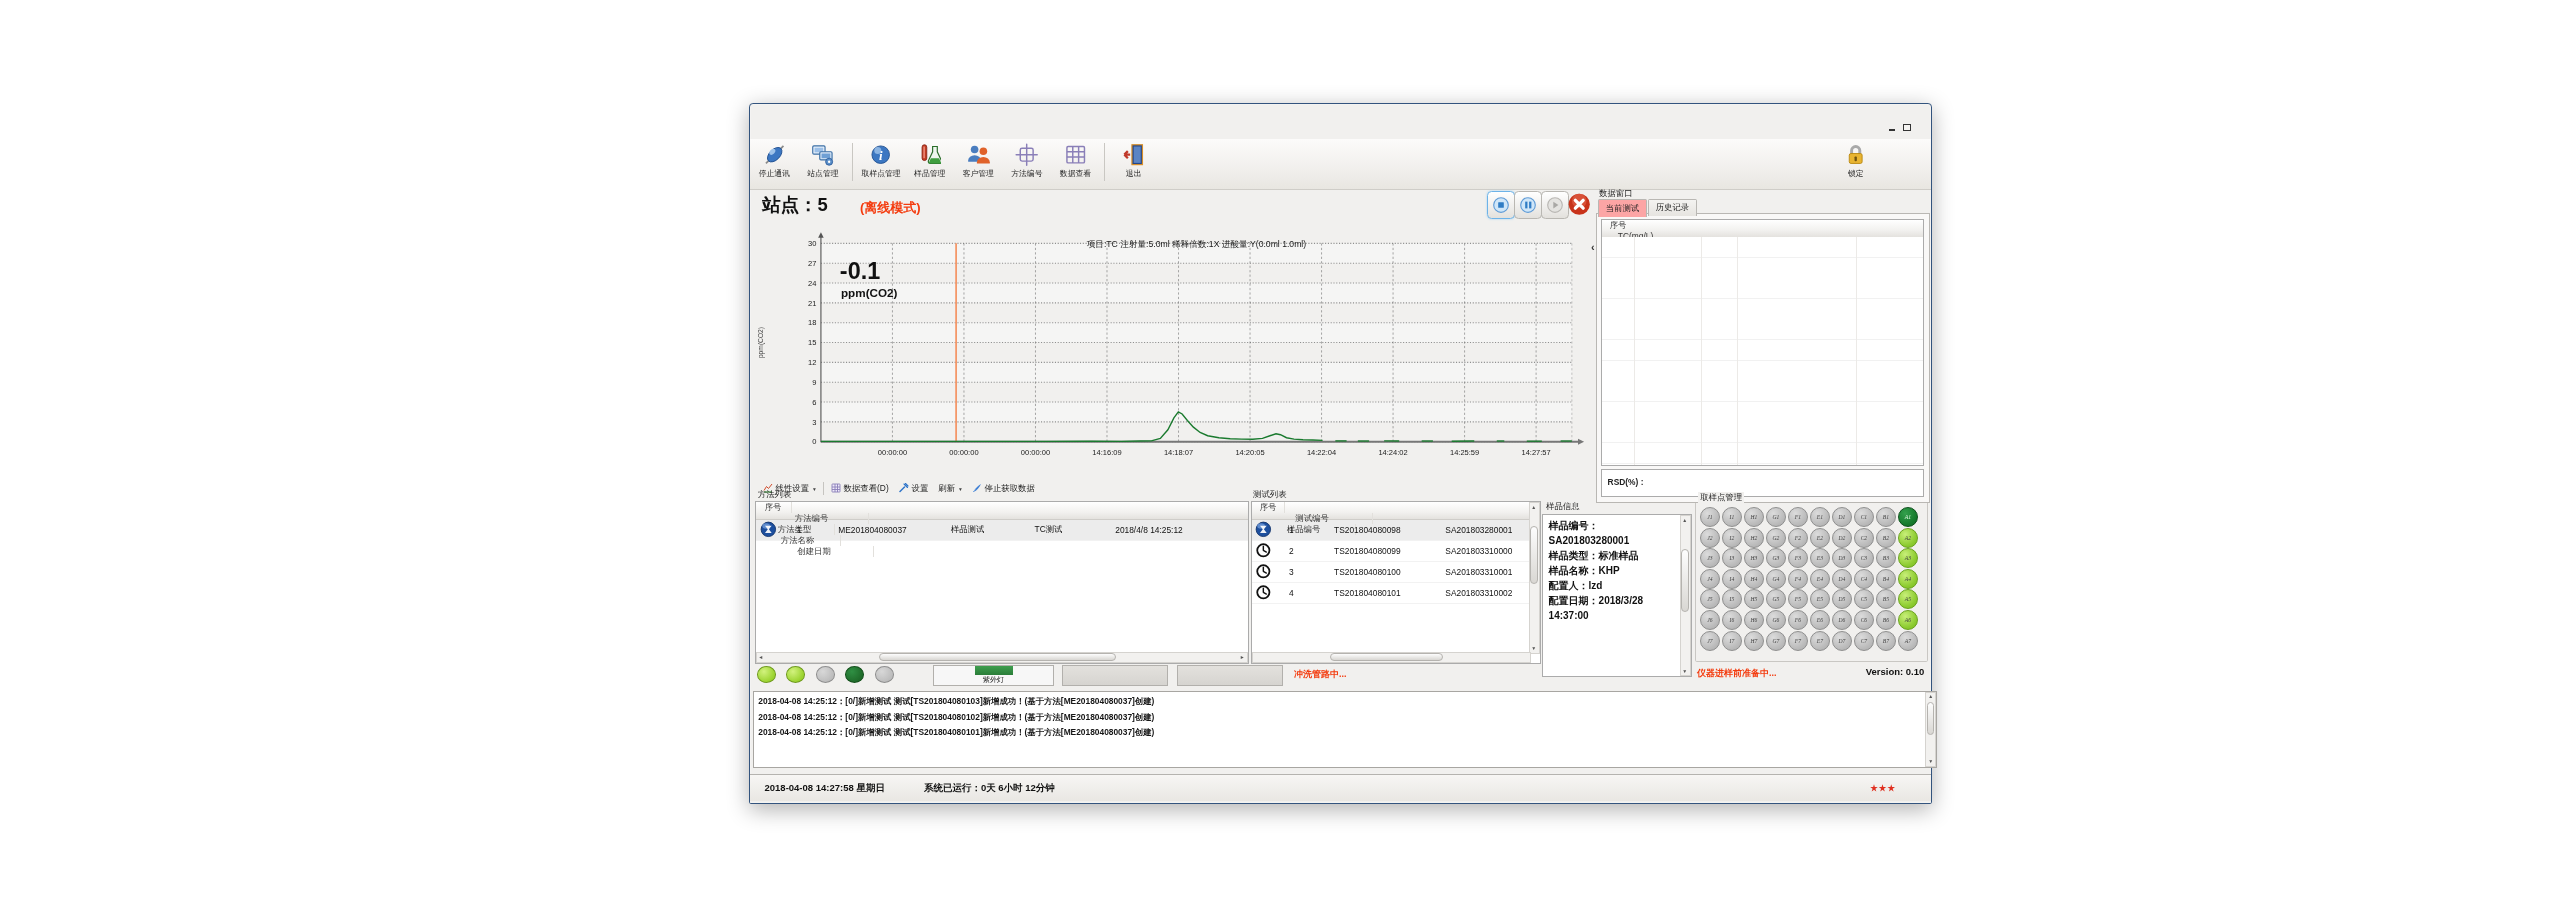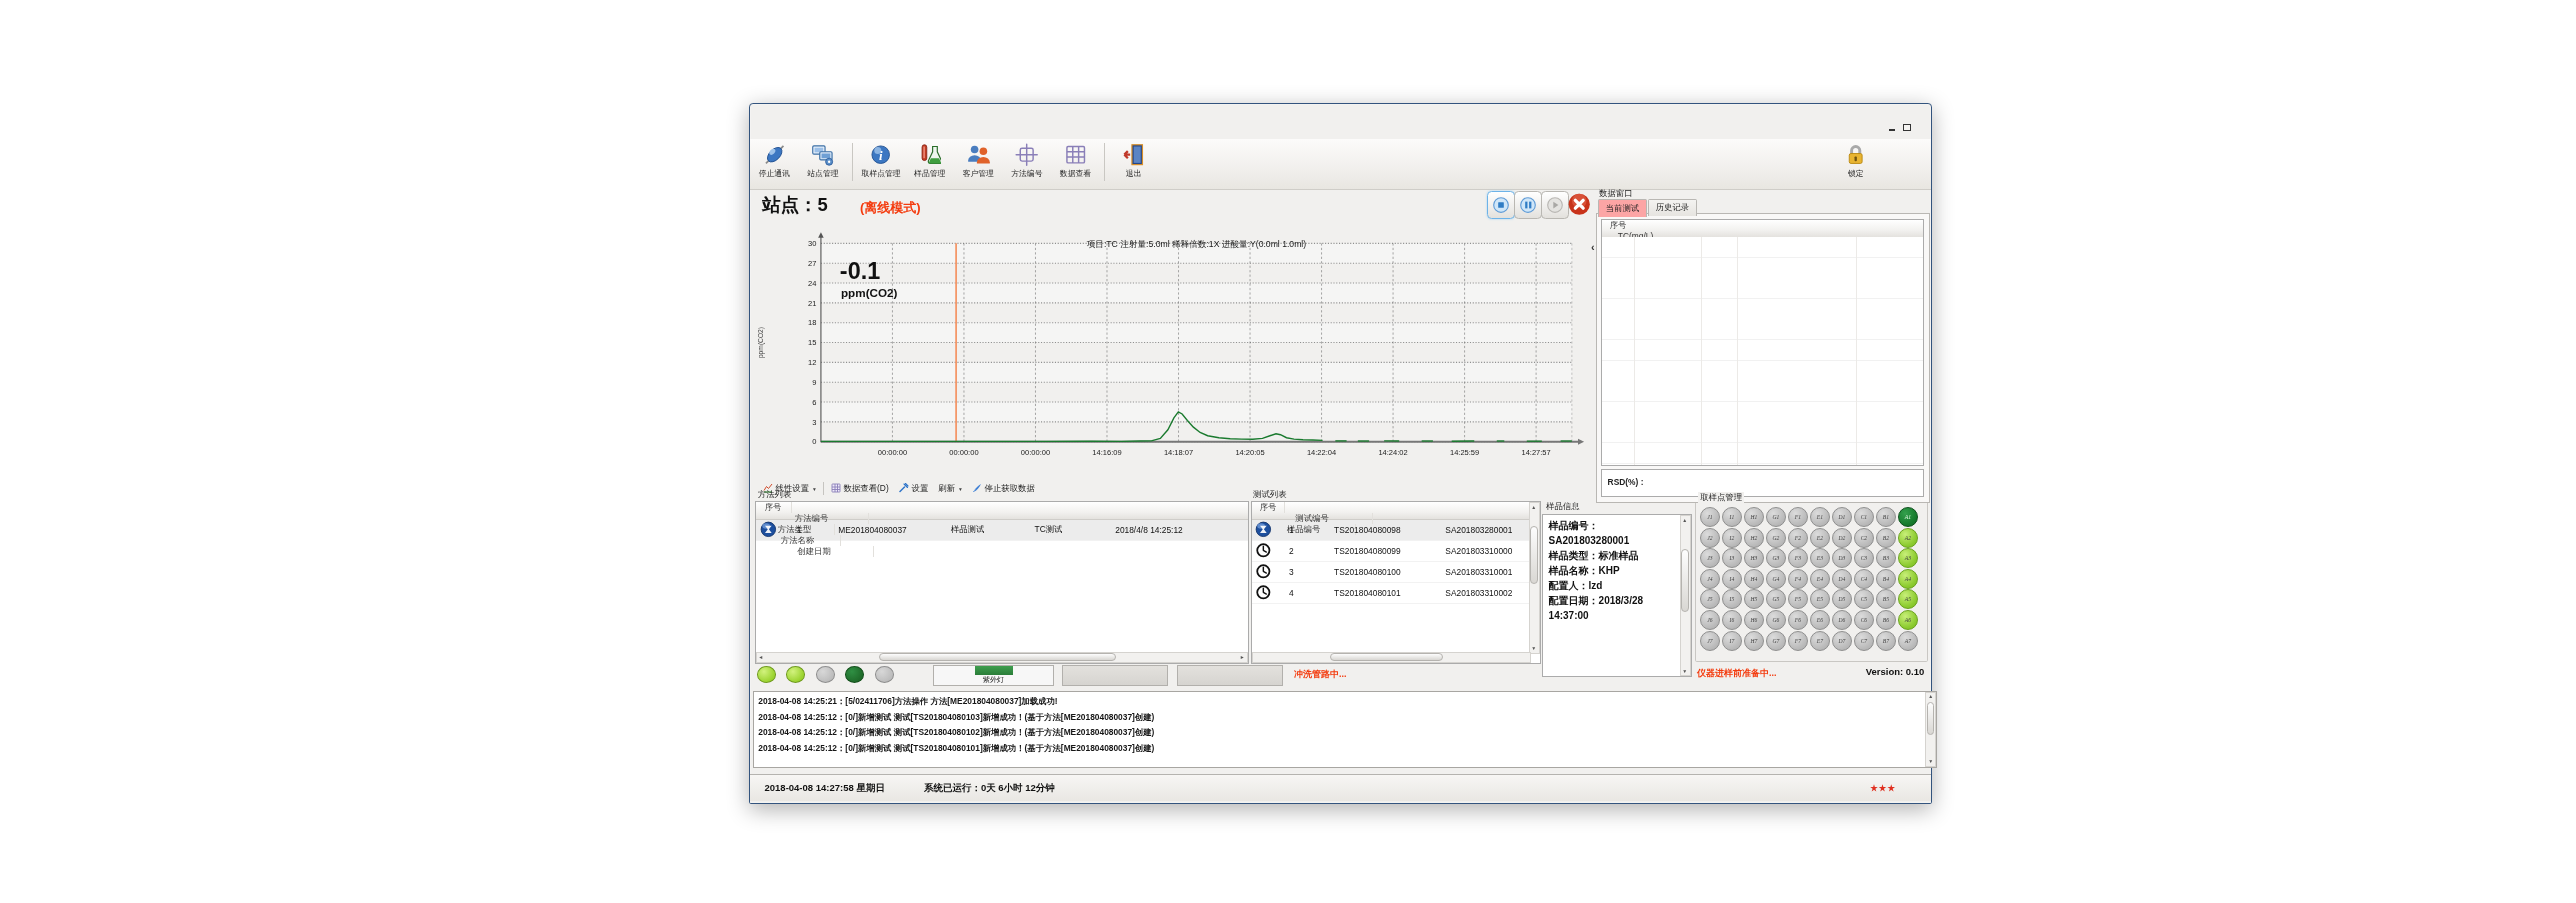--- a/index.html
+++ b/index.html
@@ -578,21 +578,20 @@
   <div class="statbar-box uvbox" style="left:183px;top:561px;width:119px;flex-direction:column;">
     <div class="uvfill"></div>
     <div class="uvlabel">紫外灯</div>
   </div>
   <div class="statbar-box" style="left:312px;top:561px;width:104px;"></div>
   <div class="statbar-box" style="left:427px;top:561px;width:104px;"></div>
   <div class="red-text" style="position:absolute;left:544px;top:564px;">冲洗管路中...</div>
 
   <div class="logbox" style="left:2.8px;top:587px;width:1173px;height:71px;">
     <div id="log-lines" style="margin-right:9px;">
-        <div>2018-04-08 14:25:21：[5/02411706]方法操作 方法[ME201804080037]加载成功!</div>
         <div>2018-04-08 14:25:12：[0/]新增测试 测试[TS201804080103]新增成功！(基于方法[ME201804080037]创建)</div>
         <div>2018-04-08 14:25:12：[0/]新增测试 测试[TS201804080102]新增成功！(基于方法[ME201804080037]创建)</div>
         <div>2018-04-08 14:25:12：[0/]新增测试 测试[TS201804080101]新增成功！(基于方法[ME201804080037]创建)</div>
       </div>
     <div class="sb" style="top:0;bottom:0;right:0;width:8.4px;">
       <div class="arr" style="left:0;top:0;">▲</div>
       <div class="arr" style="left:0;bottom:0;">▼</div>
       <div class="thumb" style="top:9px;height:31px;left:0.6px;right:0.6px;"></div>
     </div>
   </div>

